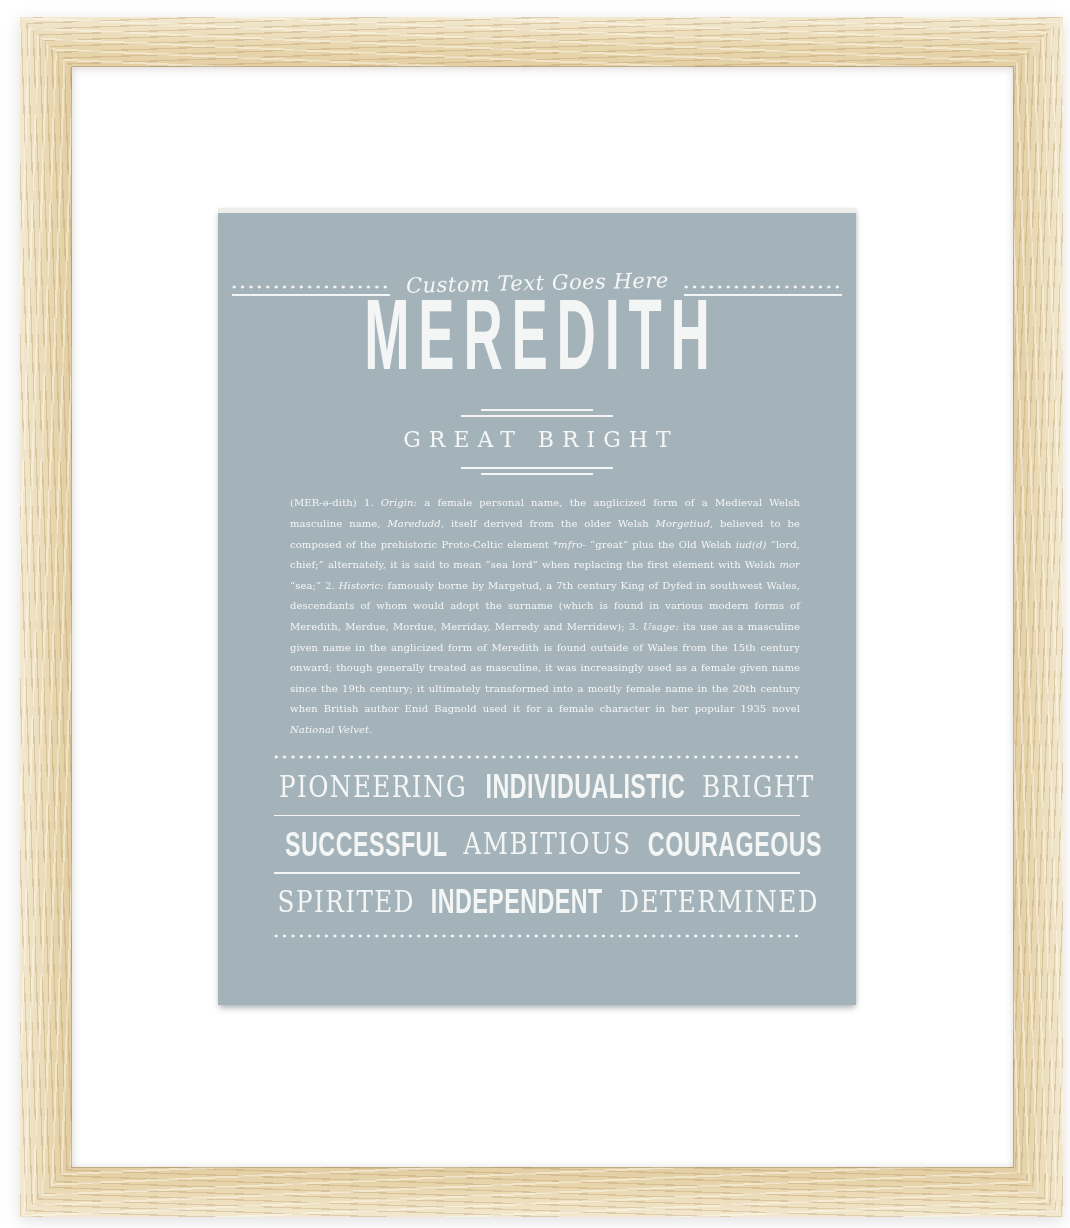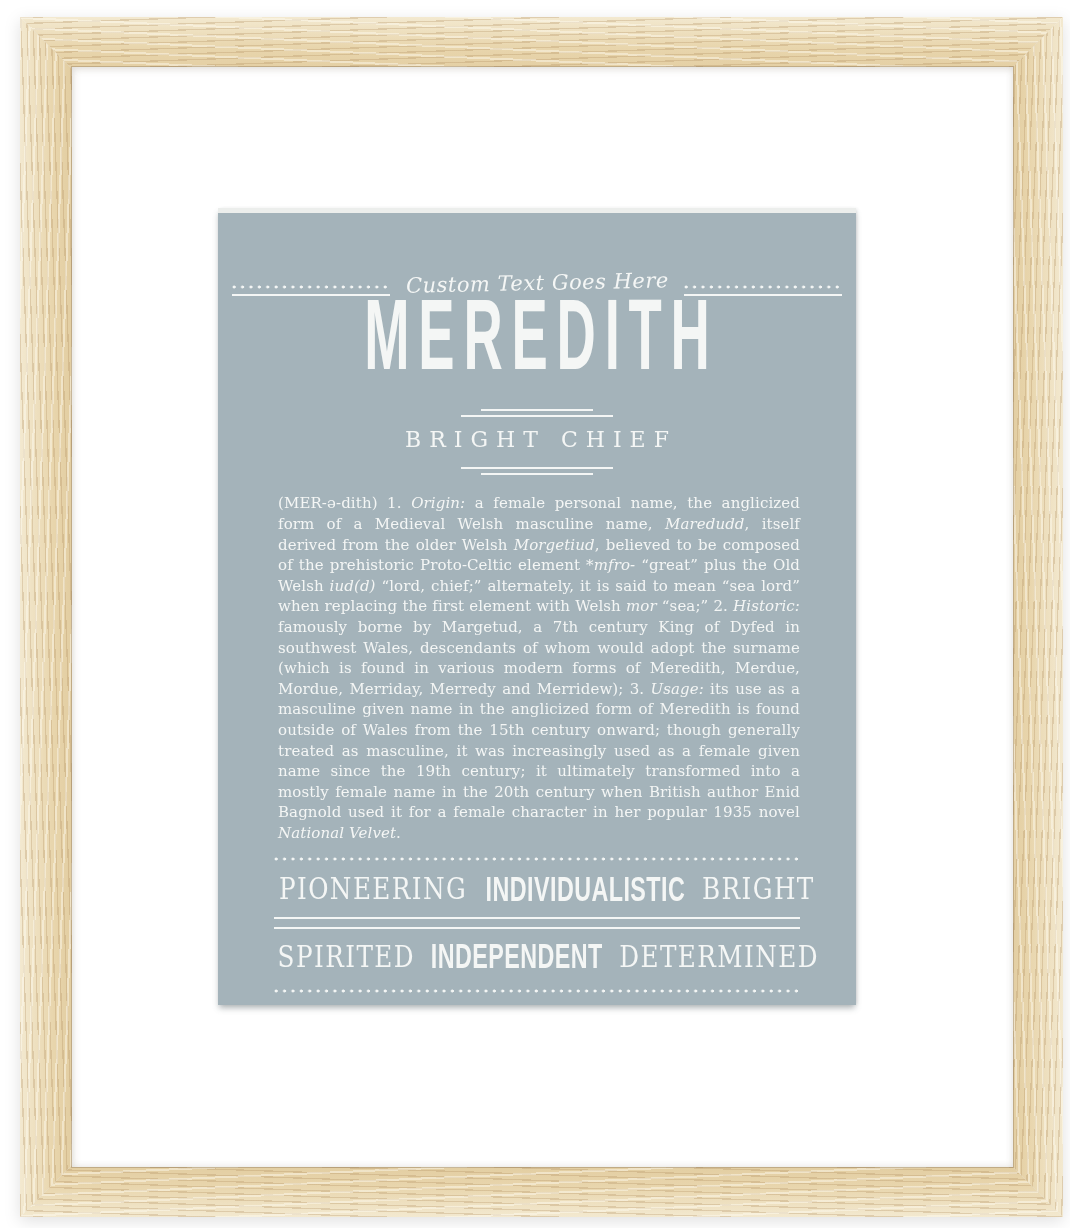--- a/index.html
+++ b/index.html
@@ -72,21 +72,21 @@
   .orn div{height:2px;background:var(--text);}
   .orn .l1{margin-bottom:4px;}
   .orn.top .l1{width:112px;margin-left:auto;margin-right:auto;}
   .orn.top .l2{width:152px;}
   .orn.bot .l1{width:152px;}
   .orn.bot .l2{width:112px;margin-left:auto;margin-right:auto;}
   .meaning{margin-top:10px;text-align:center;font-size:22px;letter-spacing:8px;
            line-height:1.2;text-indent:8px;}
 
   
-  .definition{margin:18px 0 0 4px;text-align:justify;font-size:15px;line-height:20.6px;
+  .definition{margin:18px 0 0 16px;text-align:justify;font-size:10px;line-height:20.6px;
               letter-spacing:.1px;}
   .definition .it{font-style:italic;}
 
   
   .dotline{margin-top:14px;}
   .trait-row{display:flex;justify-content:space-between;align-items:center;height:40px;margin-top:8px;text-align:right;}
   .trait{display:inline-block;white-space:nowrap;line-height:1;}
   .trait.slab{font-family:"DejaVu Serif", serif;font-size:26px;letter-spacing:1.5px;
               transform:scale(.95,1.12);}
   .trait.sans{font-family:"Liberation Sans", sans-serif;font-weight:700;font-size:26.5px;
@@ -124,37 +124,42 @@
 
     <div class="name-wrap">
       <span class="name">MEREDITH</span>
     </div>
 
     <div class="orn top">
       <div class="l1"></div>
       <div class="l2"></div>
     </div>
 
-    <div class="meaning">BRIGHT CHIEF</div>
+    <div class="meaning">GREAT BRIGHT</div>
 
     <div class="orn bot">
       <div class="l1"></div>
       <div class="l2"></div>
     </div>
 
     <p class="definition"><span>(MER-ə-dith)  1. </span><span class="it">Origin:</span><span>  a female personal name, the anglicized form of a Medieval Welsh masculine name, </span><span class="it">Maredudd</span><span>, itself derived from the older Welsh </span><span class="it">Morgetiud</span><span>, believed to be composed of the prehistoric Proto-Celtic element </span><span class="it">*mfro-</span><span> “great” plus the Old Welsh </span><span class="it">iud(d)</span><span> “lord, chief;” alternately, it is said to mean “sea lord” when replacing the first element with Welsh </span><span class="it">mor</span><span> “sea;”  2. </span><span class="it">Historic:</span><span>  famously borne by Margetud, a 7th century King of Dyfed in southwest Wales, descendants of whom would adopt the surname (which is found in various modern forms of Meredith, Merdue, Mordue, Merriday, Merredy and Merridew);  3. </span><span class="it">Usage:</span><span>  its use as a masculine given name in the anglicized form of Meredith is found outside of Wales from the 15th century onward; though generally treated as masculine, it was increasingly used as a female given name since the 19th century; it ultimately transformed into a mostly female name in the 20th century when British author Enid Bagnold used it for a female character in her popular 1935 novel </span><span class="it">National Velvet</span><span>.</span></p>
 
     <div class="dotline"></div>
 
     <div class="trait-row">
         <span class="trait slab">PIONEERING</span>
         <span class="trait sans">INDIVIDUALISTIC</span>
         <span class="trait slab">BRIGHT</span>
       </div>
     <div class="trait-hr"></div>
+    <div class="trait-row">
+        <span class="trait sans">SUCCESSFUL</span>
+        <span class="trait slab">AMBITIOUS</span>
+        <span class="trait sans">COURAGEOUS</span>
+      </div>
     <div class="trait-hr"></div>
     <div class="trait-row">
         <span class="trait slab">SPIRITED</span>
         <span class="trait sans">INDEPENDENT</span>
         <span class="trait slab">DETERMINED</span>
       </div>
 
     <div class="dotline bottom"></div>
 
   </div>

